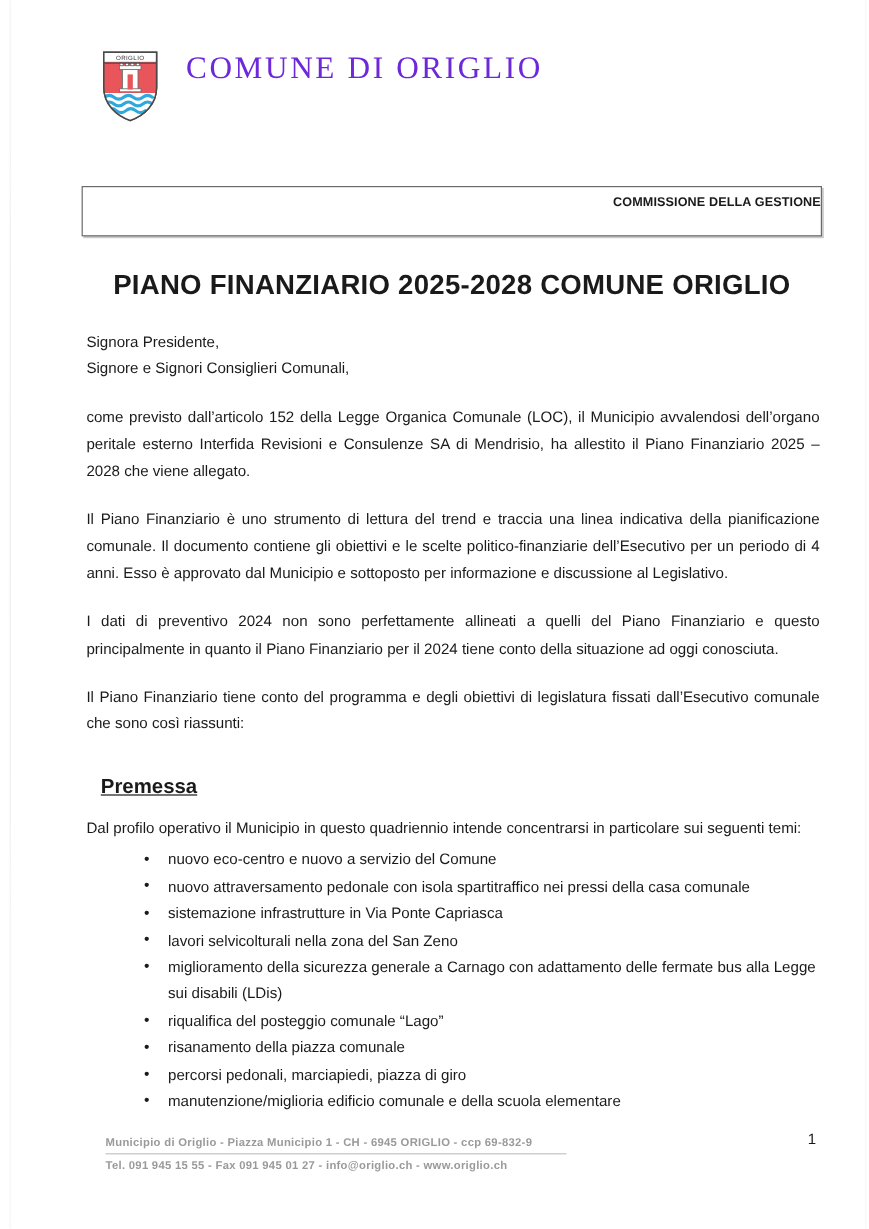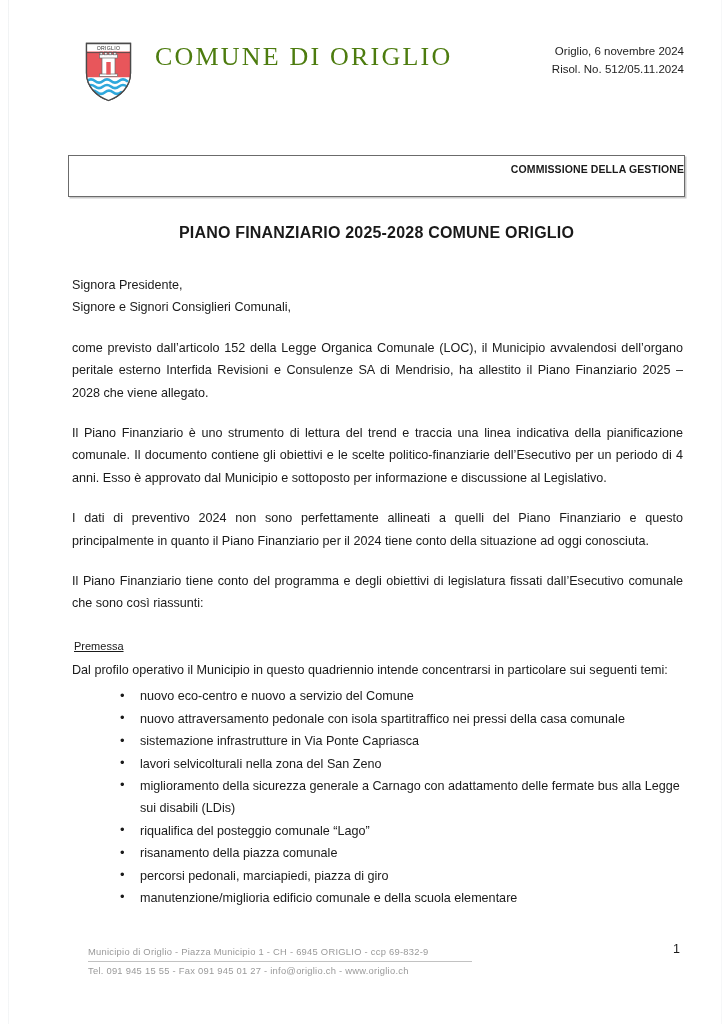--- a/index.html
+++ b/index.html
@@ -58,21 +58,21 @@
   }
   .crest svg { display: block; }
 
   .org-title {
     position: absolute;
     left: 115px;
     top: 42px;
     font-family: "Liberation Serif", serif;
     font-size: 26px;
     letter-spacing: 2.2px;
-    color: #4d7c0f;
+    color: #6d28d9;
     white-space: nowrap;
   }
 
   .doc-meta {
     position: absolute;
     right: 0;
     top: 42px;
     text-align: right;
     font-size: 11.5px;
     line-height: 18px;
@@ -106,21 +106,21 @@
     text-align: right;
   }
 
   
   .main-title {
     position: absolute;
     left: 68px;
     top: 224px;
     width: 617px;
     text-align: center;
-    font-size: 16px;
+    font-size: 23px;
     font-weight: bold;
     letter-spacing: 0.2px;
   }
 
   
   .body-area {
     position: absolute;
     left: 72px;
     top: 274px;
     width: 611px;
@@ -132,24 +132,24 @@
     text-align: left;
   }
   .para {
     margin: 0 0 0 0;
     text-align: justify;
     text-justify: inter-word;
   }
   .spacer-18 { height: 18px; }
 
   .section-head {
-    font-weight: normal;
+    font-weight: bold;
     text-decoration: underline;
-    margin: 2px;
-    font-size: 11px;
+    margin: 12px;
+    font-size: 17px;
     line-height: 22px;
   }
 
   ul.bullets {
     margin: 4px 0 0 0;
     padding-left: 48px;
     list-style: none;
   }
   ul.bullets li {
     position: relative;
@@ -170,20 +170,21 @@
   
   .footer {
     position: absolute;
     left: 88px;
     top: 944px;
     width: 400px;
     color: #9a9a9a;
     font-size: 9.4px;
     line-height: 16px;
     letter-spacing: 0.25px;
+    font-weight: bold;
   }
   .footer .rule {
     border-top: 1px solid #c2c2c2;
     width: 384px;
     margin: 1px 0 1px 0;
   }
   .page-number {
     position: absolute;
     right: 44px;
     top: 942px;
@@ -230,24 +231,20 @@
           </g>
         </g>
         <path d="M1.5 1.5 H45.5 V31 C45.5 45 35 54.5 23.5 58.5 C12 54.5 1.5 45 1.5 31 Z" fill="none" stroke="#4a4a4a" stroke-width="1.3"></path>
         <line x1="1.5" y1="10.6" x2="45.5" y2="10.6" stroke="#4a4a4a" stroke-width="0.9"></line>
         <text x="23.5" y="8.2" font-family="&quot;Liberation Sans&quot;, sans-serif" font-size="5.2" fill="#333333" text-anchor="middle" letter-spacing="0.3">ORIGLIO</text>
       </svg>
     </div>
 
     <div class="org-title">COMUNE DI ORIGLIO</div>
 
-    <div class="doc-meta">
-      <div>Origlio, 6 novembre 2024</div>
-      <div>Risol. No. 512/05.11.2024</div>
-    </div>
   </div>
 
   <div class="title-box">
     <div class="mm-sub">COMMISSIONE DELLA GESTIONE</div>
   </div>
 
   <div class="main-title">PIANO FINANZIARIO 2025-2028 COMUNE ORIGLIO</div>
 
   <div class="body-area">
 

